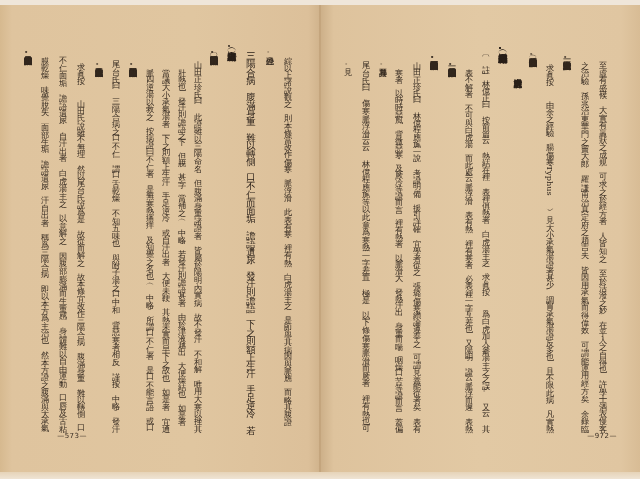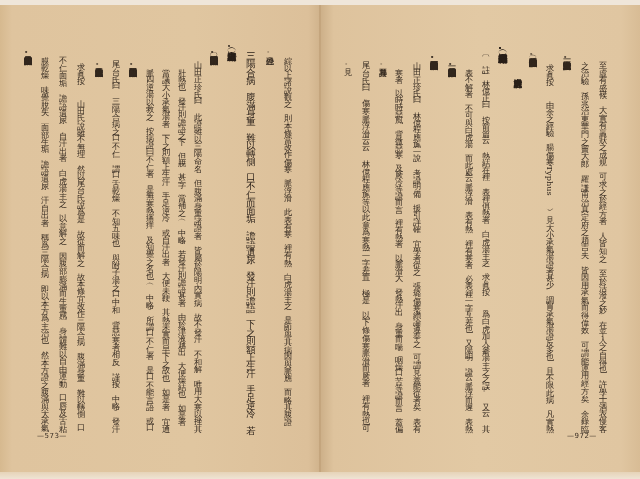--- a/index.html
+++ b/index.html
@@ -33,21 +33,21 @@
     .full { text-align:justify; text-align-last:justify; }
     .heading {
       font-family:"DejaVu Sans", sans-serif; font-weight:bold;
       font-size:8.4px; line-height:14px; width:14px; color:#2a2019;
     }
     .kt {
       display:inline-block; inline-size:0; block-size:1em;
       overflow:visible; font-size:0.9em; line-height:1;
     }
     .pageno {
-      position:absolute; top:427px; width:50px; text-align:left;
+      position:absolute; top:427px; width:50px; text-align:right;
       font-family:"DejaVu Sans", sans-serif; font-size:7px; color:#3a2e24;
       letter-spacing:0.5px;
     }
   </style>
 </head>
 <body>
 
 <div class="scan-top"></div>
 
 <div class="page left">

